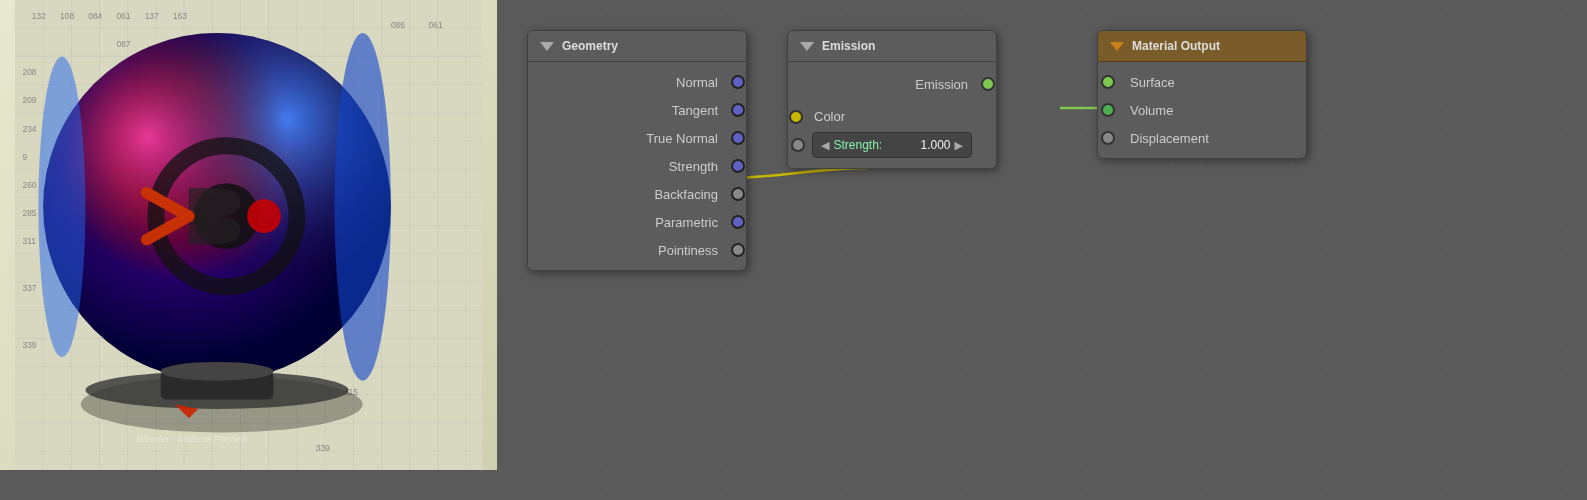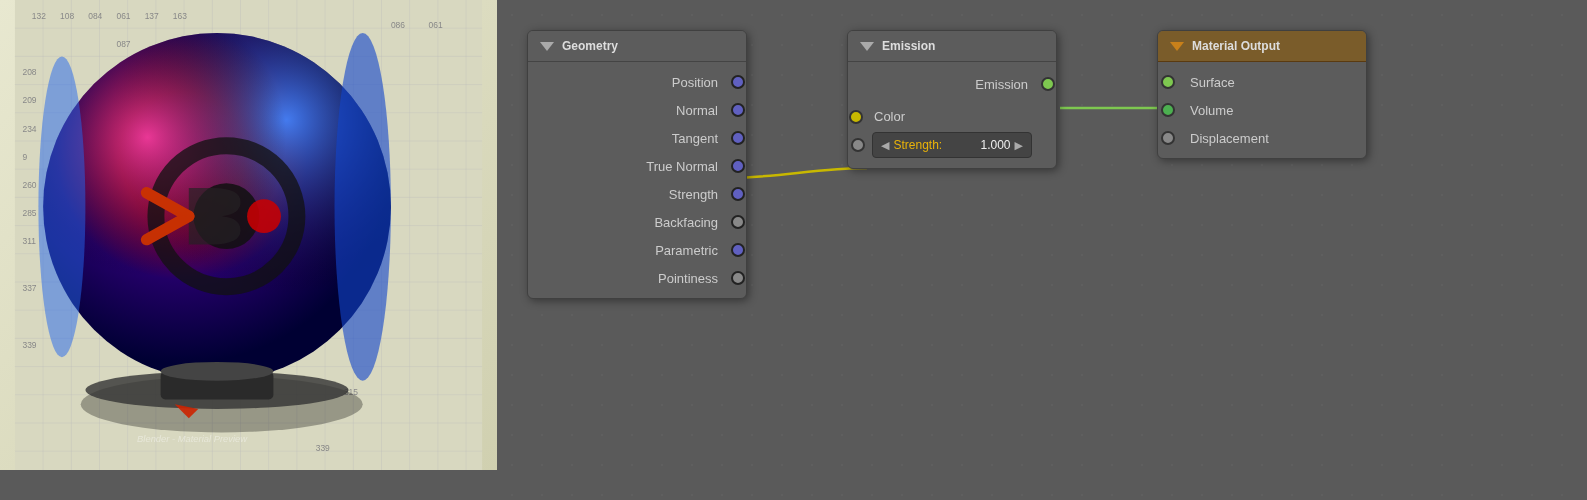--- a/index.html
+++ b/index.html
@@ -193,21 +193,21 @@
     }
 
     .arrow-right {
       color: #aaa;
       font-size: 11px;
       cursor: pointer;
     }
 
     .field-label {
       font-size: 12px;
-      color: #eab308;
+      color: #86efac;
       flex: 1;
     }
 
     .field-value {
       font-size: 12px;
       color: #eee;
     }
 
     
     .output-socket-row {
@@ -360,24 +360,20 @@
   </svg>
 
   <div class="node-wrapper">
     <div class="node-card" style="min-width:220px;">
       <div class="node-header">
         <span class="node-header-triangle"></span>
         <span class="node-title">Geometry</span>
       </div>
       <div class="node-body">
 
-        <div class="geometry-row">
-          <span class="geometry-label">Position</span>
-          <div class="geometry-socket socket purple" style="position:relative; right:-7px;"></div>
-        </div>
 
         <div class="geometry-row">
           <span class="geometry-label">Normal</span>
           <div class="geometry-socket socket purple" style="position:relative; right:-7px;"></div>
         </div>
 
         <div class="geometry-row">
           <span class="geometry-label">Tangent</span>
           <div class="geometry-socket socket purple" style="position:relative; right:-7px;"></div>
         </div>
@@ -404,21 +400,21 @@
 
         <div class="geometry-row">
           <span class="geometry-label">Pointiness</span>
           <div class="geometry-socket socket gray" style="position:relative; right:-7px;"></div>
         </div>
 
       </div>
     </div>
   </div>
 
-  <div class="node-wrapper" style="margin-left:60px; min-width:210px;">
+  <div class="node-wrapper" style="min-width:210px;">
     <div class="node-card" style="min-width:210px;">
       <div class="node-header">
         <span class="node-header-triangle"></span>
         <span class="node-title">Emission</span>
       </div>
       <div class="node-body">
 
         <div class="emission-label-row">
           <span class="emission-output-label">Emission</span>
           <div class="socket green-bright" style="position:relative; right:-7px; width:14px; height:14px; border-radius:50%; background:#7ec850; border:2px solid #333;"></div>

